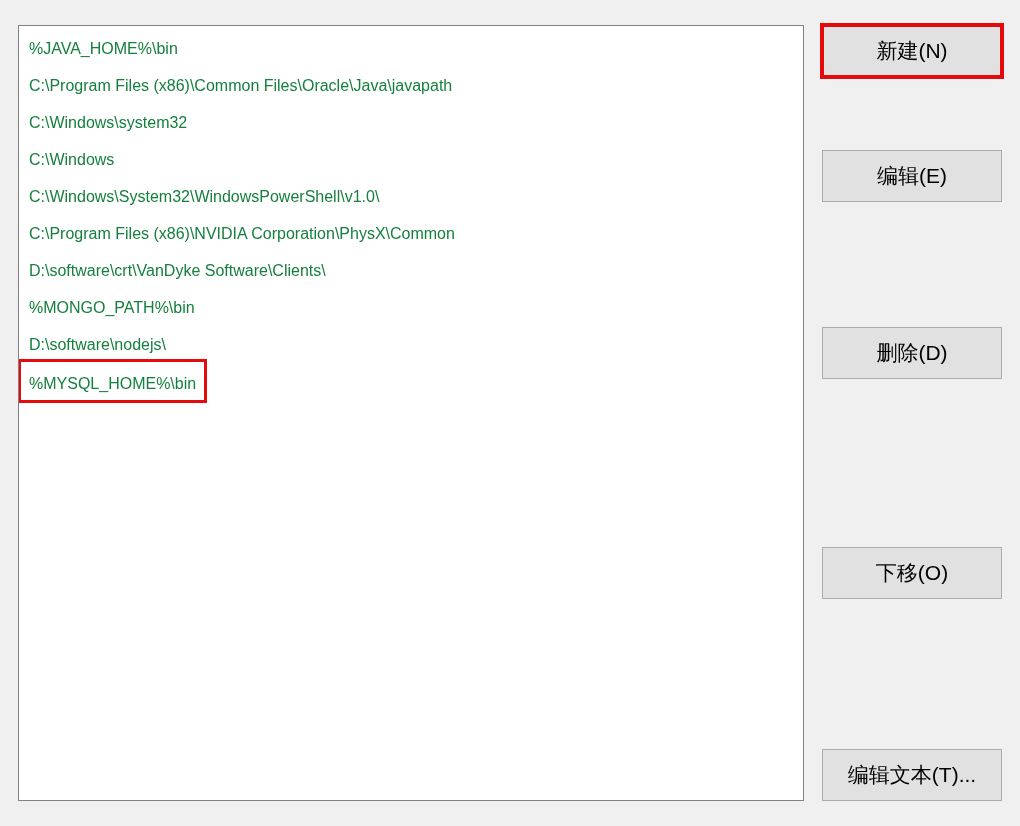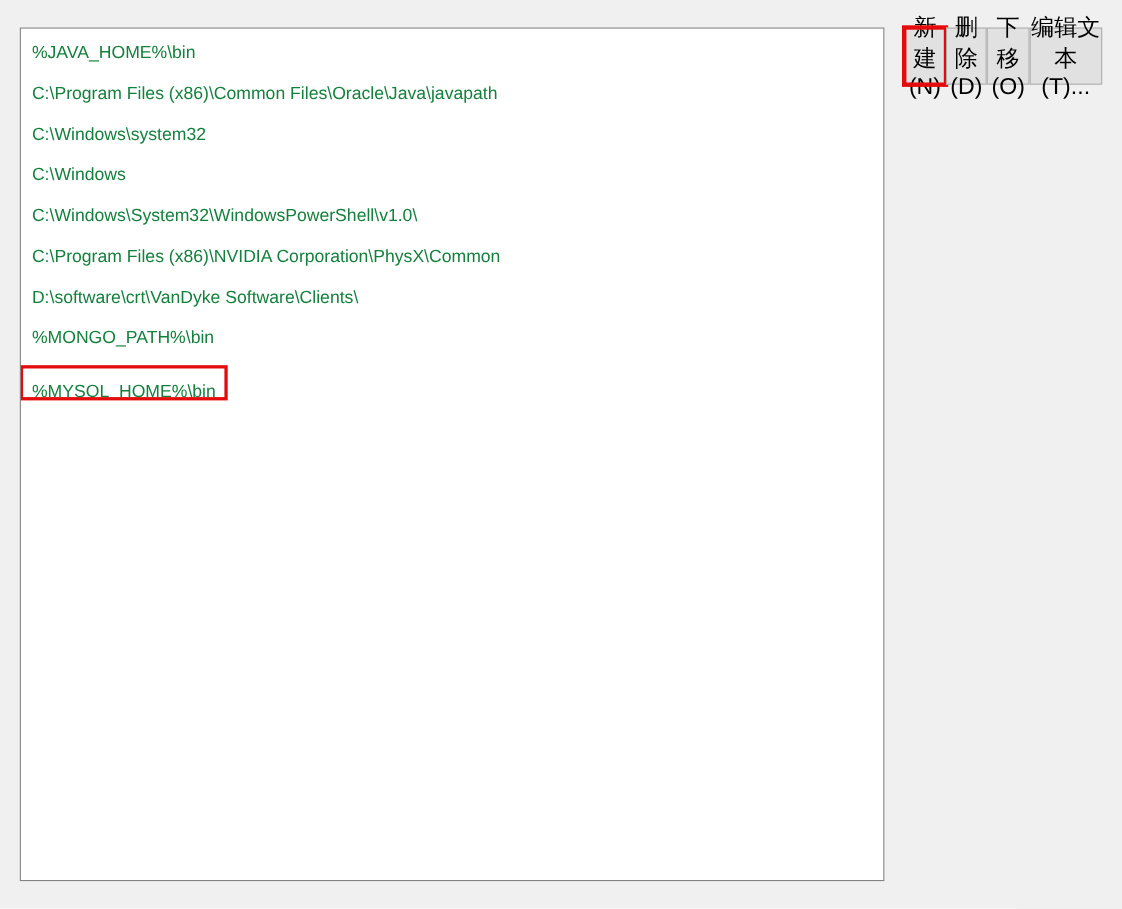--- a/index.html
+++ b/index.html
@@ -33,28 +33,28 @@
       font-size: 16px;
       color: #15803d;
       cursor: default;
       white-space: nowrap;
       overflow: hidden;
     }
     .list-item.highlighted {
       display: inline-block;
       outline: 3px solid #e30b0b;
       outline-offset: -2px;
-      height: 30px;
+      height: 42px;
       line-height: 40px;
-      margin-top: 11px;
+      margin-top: 1px;
     }
     .sidebar {
       width: 180px;
       display: flex;
-      flex-direction: row;
+      flex-direction: column;
       gap: 0;
       justify-content: space-between;
     }
     .btn {
       height: 52px;
       background: #e1e1e1;
       border: 1px solid #adadad;
       font-size: 21px;
       color: #000;
       font-family: inherit;
@@ -77,26 +77,28 @@
 <div class="container">
   <div class="listbox">
     <div class="list-item">%JAVA_HOME%\bin</div>
     <div class="list-item">C:\Program Files (x86)\Common Files\Oracle\Java\javapath</div>
     <div class="list-item">C:\Windows\system32</div>
     <div class="list-item">C:\Windows</div>
     <div class="list-item">C:\Windows\System32\WindowsPowerShell\v1.0\</div>
     <div class="list-item">C:\Program Files (x86)\NVIDIA Corporation\PhysX\Common</div>
     <div class="list-item">D:\software\crt\VanDyke Software\Clients\</div>
     <div class="list-item">%MONGO_PATH%\bin</div>
+    <div class="list-item">D:\software\nodejs\</div>
     <div class="list-item highlighted">%MYSQL_HOME%\bin</div>
   </div>
 
   <div class="sidebar">
     <button class="btn highlighted">新建(N)</button>
     <div class="spacer-small"></div>
+    <button class="btn">编辑(E)</button>
     <div class="spacer-small"></div>
     <div class="spacer-small"></div>
     <button class="btn">删除(D)</button>
     <div class="spacer-big"></div>
     <div class="spacer-small"></div>
     <button class="btn">下移(O)</button>
     <div class="spacer-extra"></div>
     <button class="btn">编辑文本(T)...</button>
   </div>
 </div>

